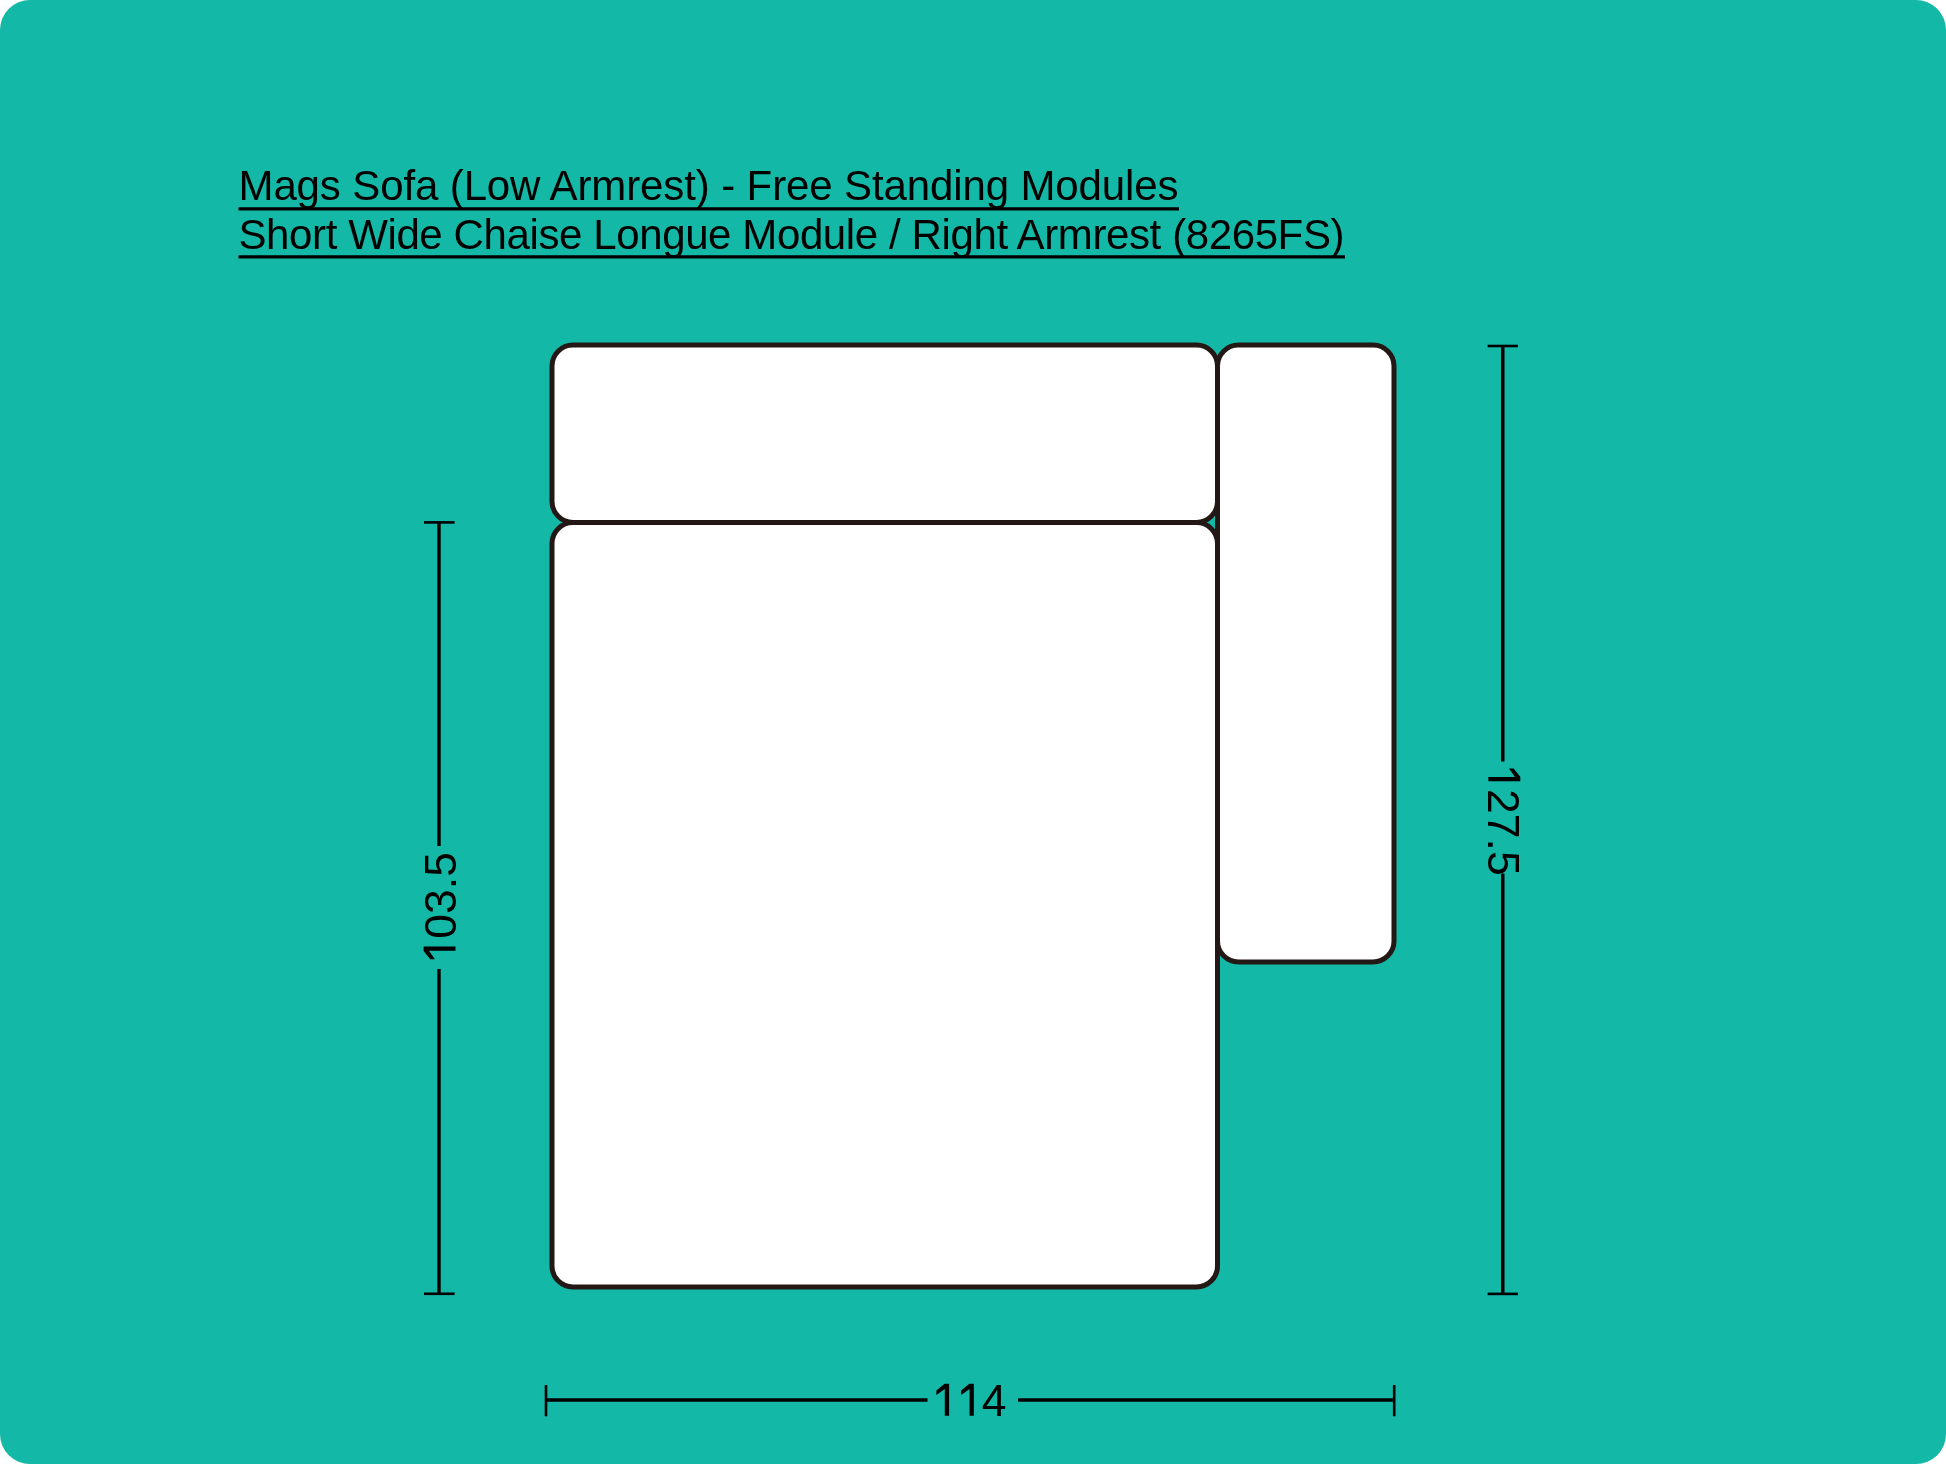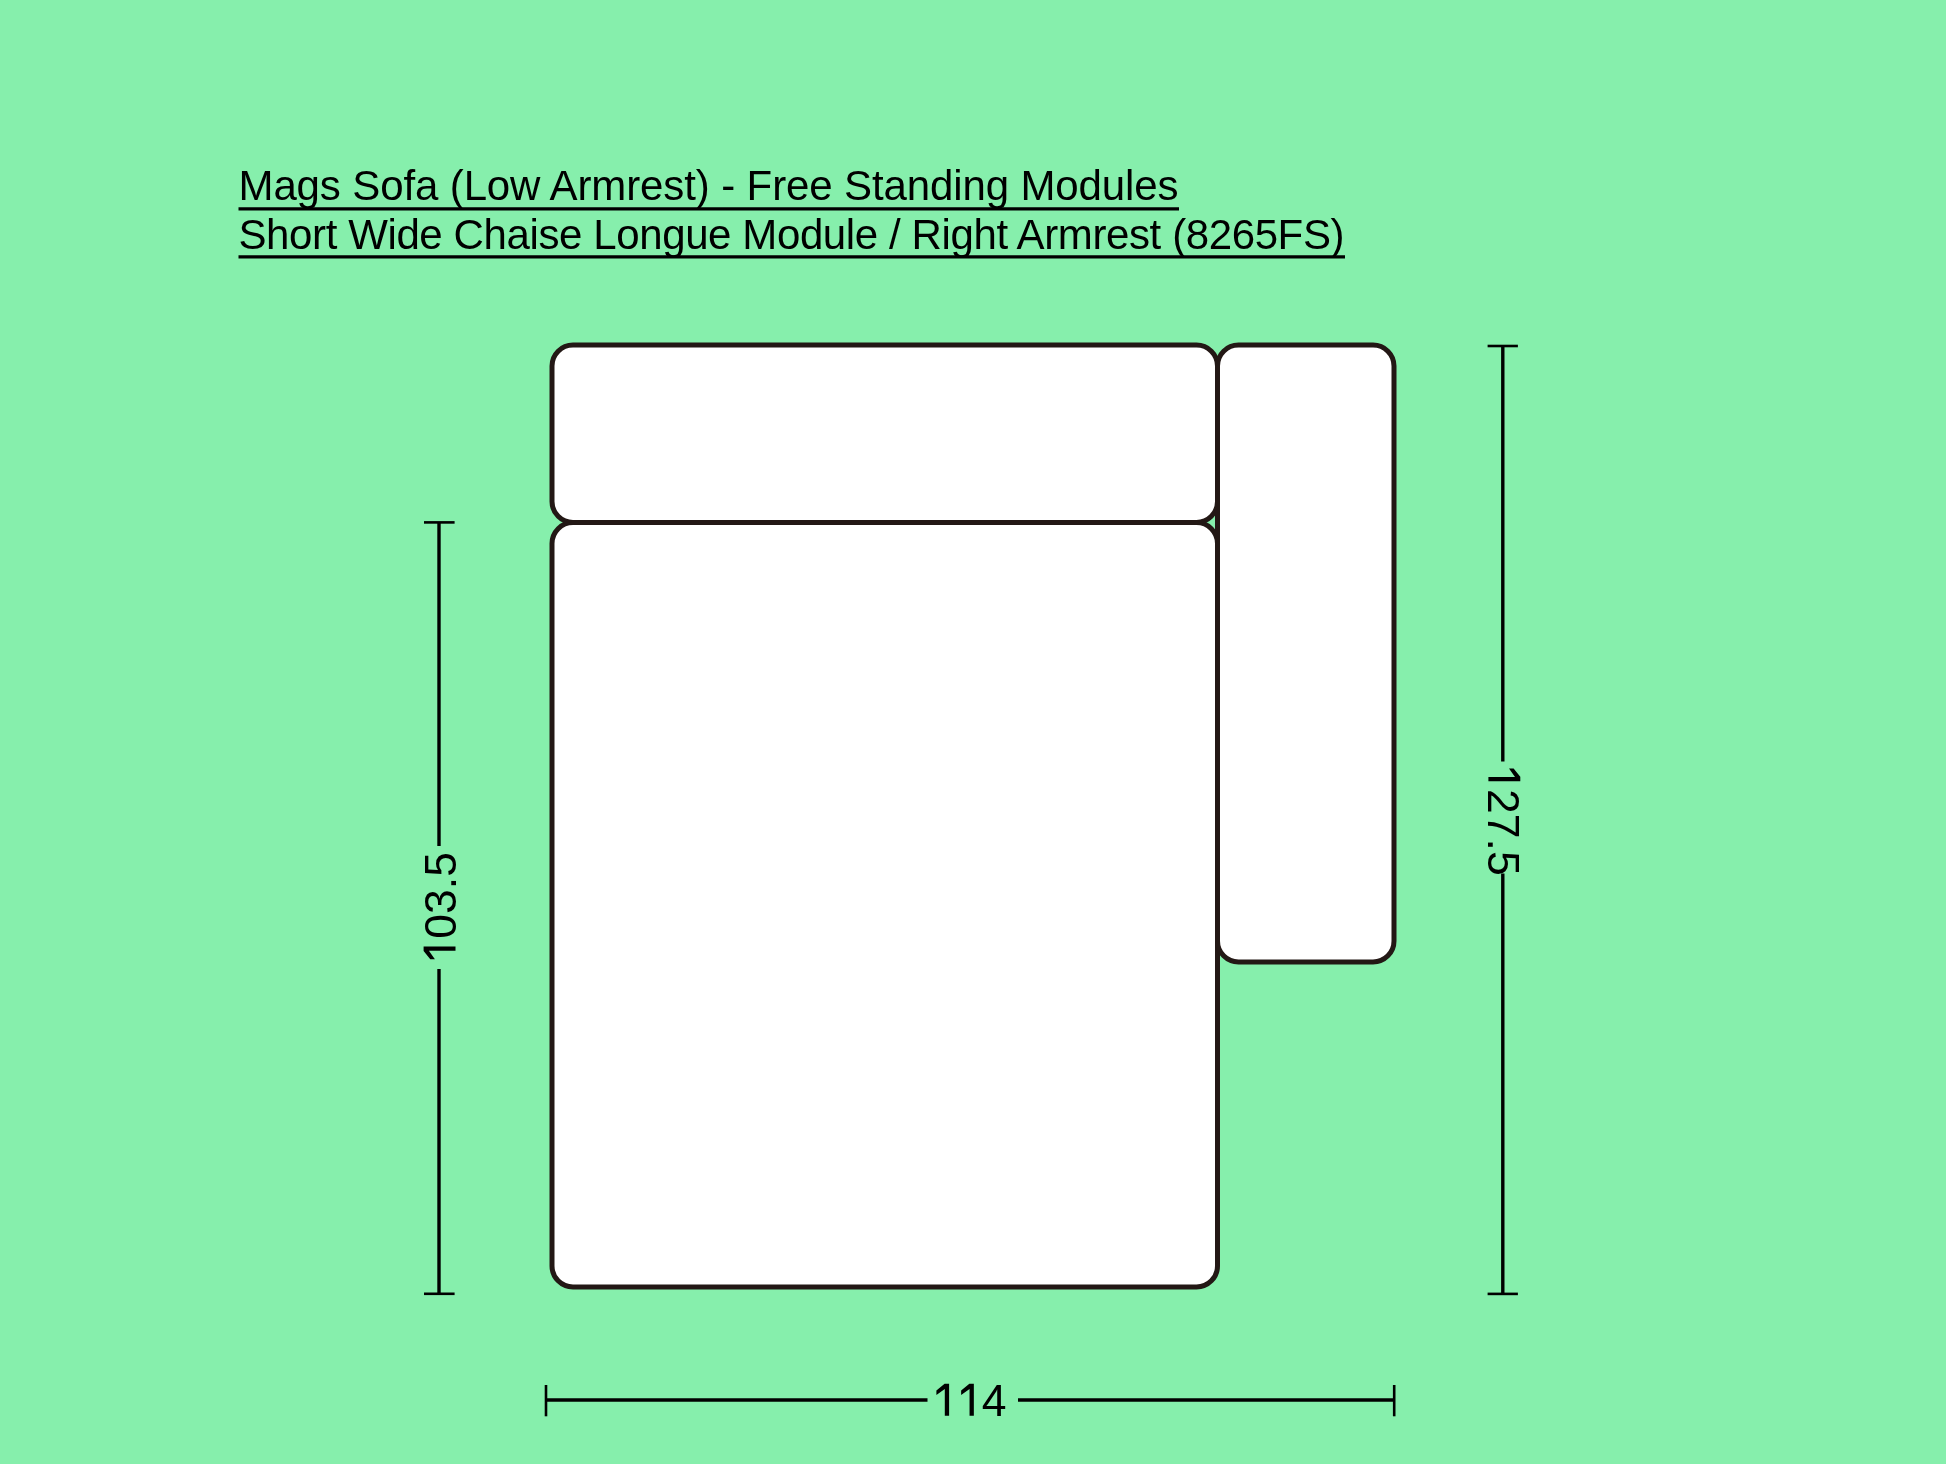--- a/index.html
+++ b/index.html
@@ -1,16 +1,16 @@
 <!DOCTYPE html>
 <html><head>
 <meta charset="utf-8">
 <style>
 html,body{margin:0;padding:0;background:#fff;}
-.page{position:relative;width:1946px;height:1464px;background:#86efac;font-family:"Liberation Sans",sans-serif;}
+.page{position:relative;width:1946px;height:1464px;background:#14b8a6;font-family:"Liberation Sans",sans-serif;border-radius:30px;}
 </style>
 </head>
 <body>
 <div class="page">
 <svg width="1946" height="1464" viewBox="0 0 1946 1464" font-family="Liberation Sans, sans-serif">
 
 <text x="238.5" y="200.3" font-size="42" fill="#000" textLength="940" lengthAdjust="spacing">Mags Sofa (Low Armrest) - Free Standing Modules</text>
 
 <line x1="238.5" y1="208.8" x2="1179" y2="208.8" stroke="#000" stroke-width="3.2"></line>
 

